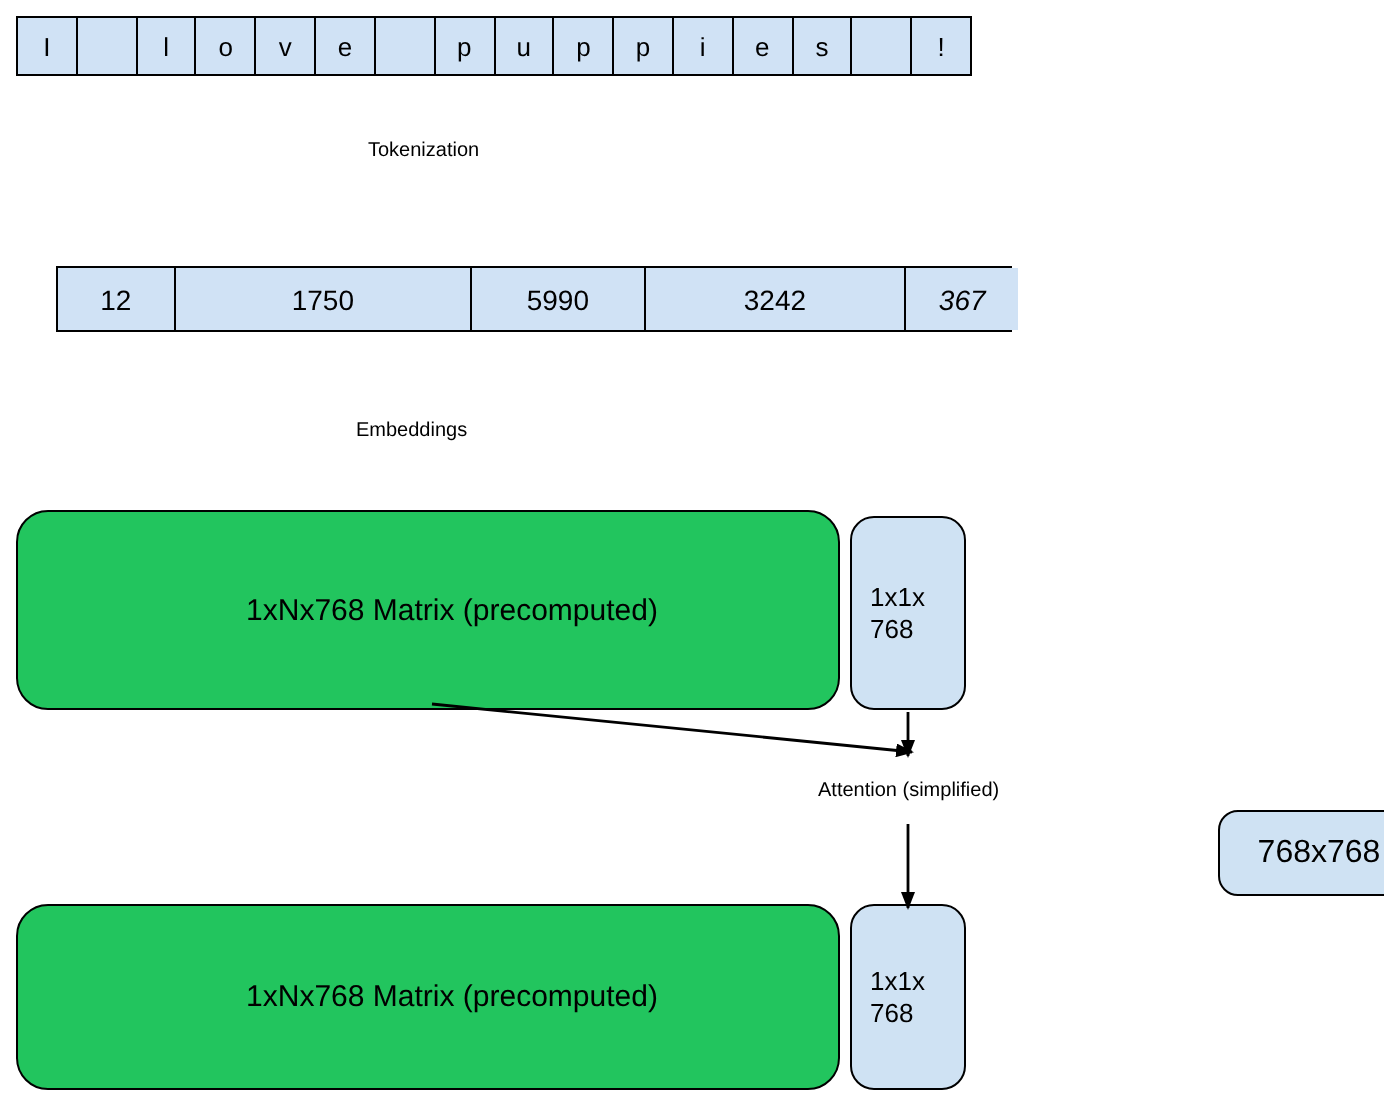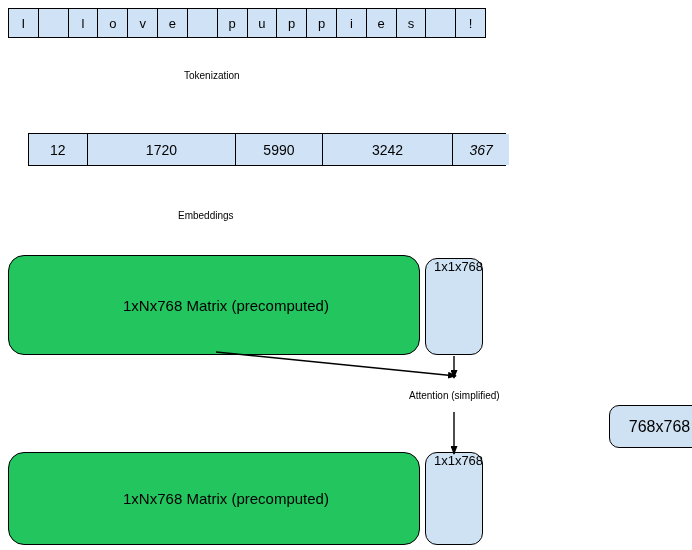--- a/index.html
+++ b/index.html
@@ -85,21 +85,21 @@
     justify-content: center;
     font-size: 15px;
     color: #000000;
     padding-left: 24px;
   }
   .vec-box {
     background: #cfe2f3;
     border: 1.5px solid #000000;
     border-radius: 12px;
     display: flex;
-    flex-direction: row;
+    flex-direction: column;
     align-items: flex-start;
     justify-content: center;
     font-size: 13px;
     line-height: 1.18;
     color: #000000;
     padding-left: 9px;
   }
   .attn-box {
     background: #cfe2f3;
     border: 1.5px solid #000000;
@@ -145,21 +145,21 @@
     <div class="char-cell">e</div>
     <div class="char-cell">s</div>
     <div class="char-cell"></div>
     <div class="char-cell">!</div>
   </div>
 
 <div class="abs stage-label" id="label-tokenization">Tokenization</div>
 
 <div class="abs" id="token-strip">
     <div class="token-cell" style="flex: 0 0 12.1339%;">12</div>
-    <div class="token-cell" style="flex: 0 0 30.9623%;">1720</div>
+    <div class="token-cell" style="flex: 0 0 30.9623%;">1750</div>
     <div class="token-cell" style="flex: 0 0 17.9916%;">5990</div>
     <div class="token-cell" style="flex: 0 0 27.1967%;">3242</div>
     <div class="token-cell" style="flex: 0 0 11.7155%; font-style: italic;">367</div>
   </div>
 
 <div class="abs stage-label" id="label-embeddings">Embeddings</div>
 
 <div class="abs matrix-box" id="matrix-box-top">1xNx768 Matrix (precomputed)</div>
 
 <div class="abs vec-box" id="vec-box-top">

